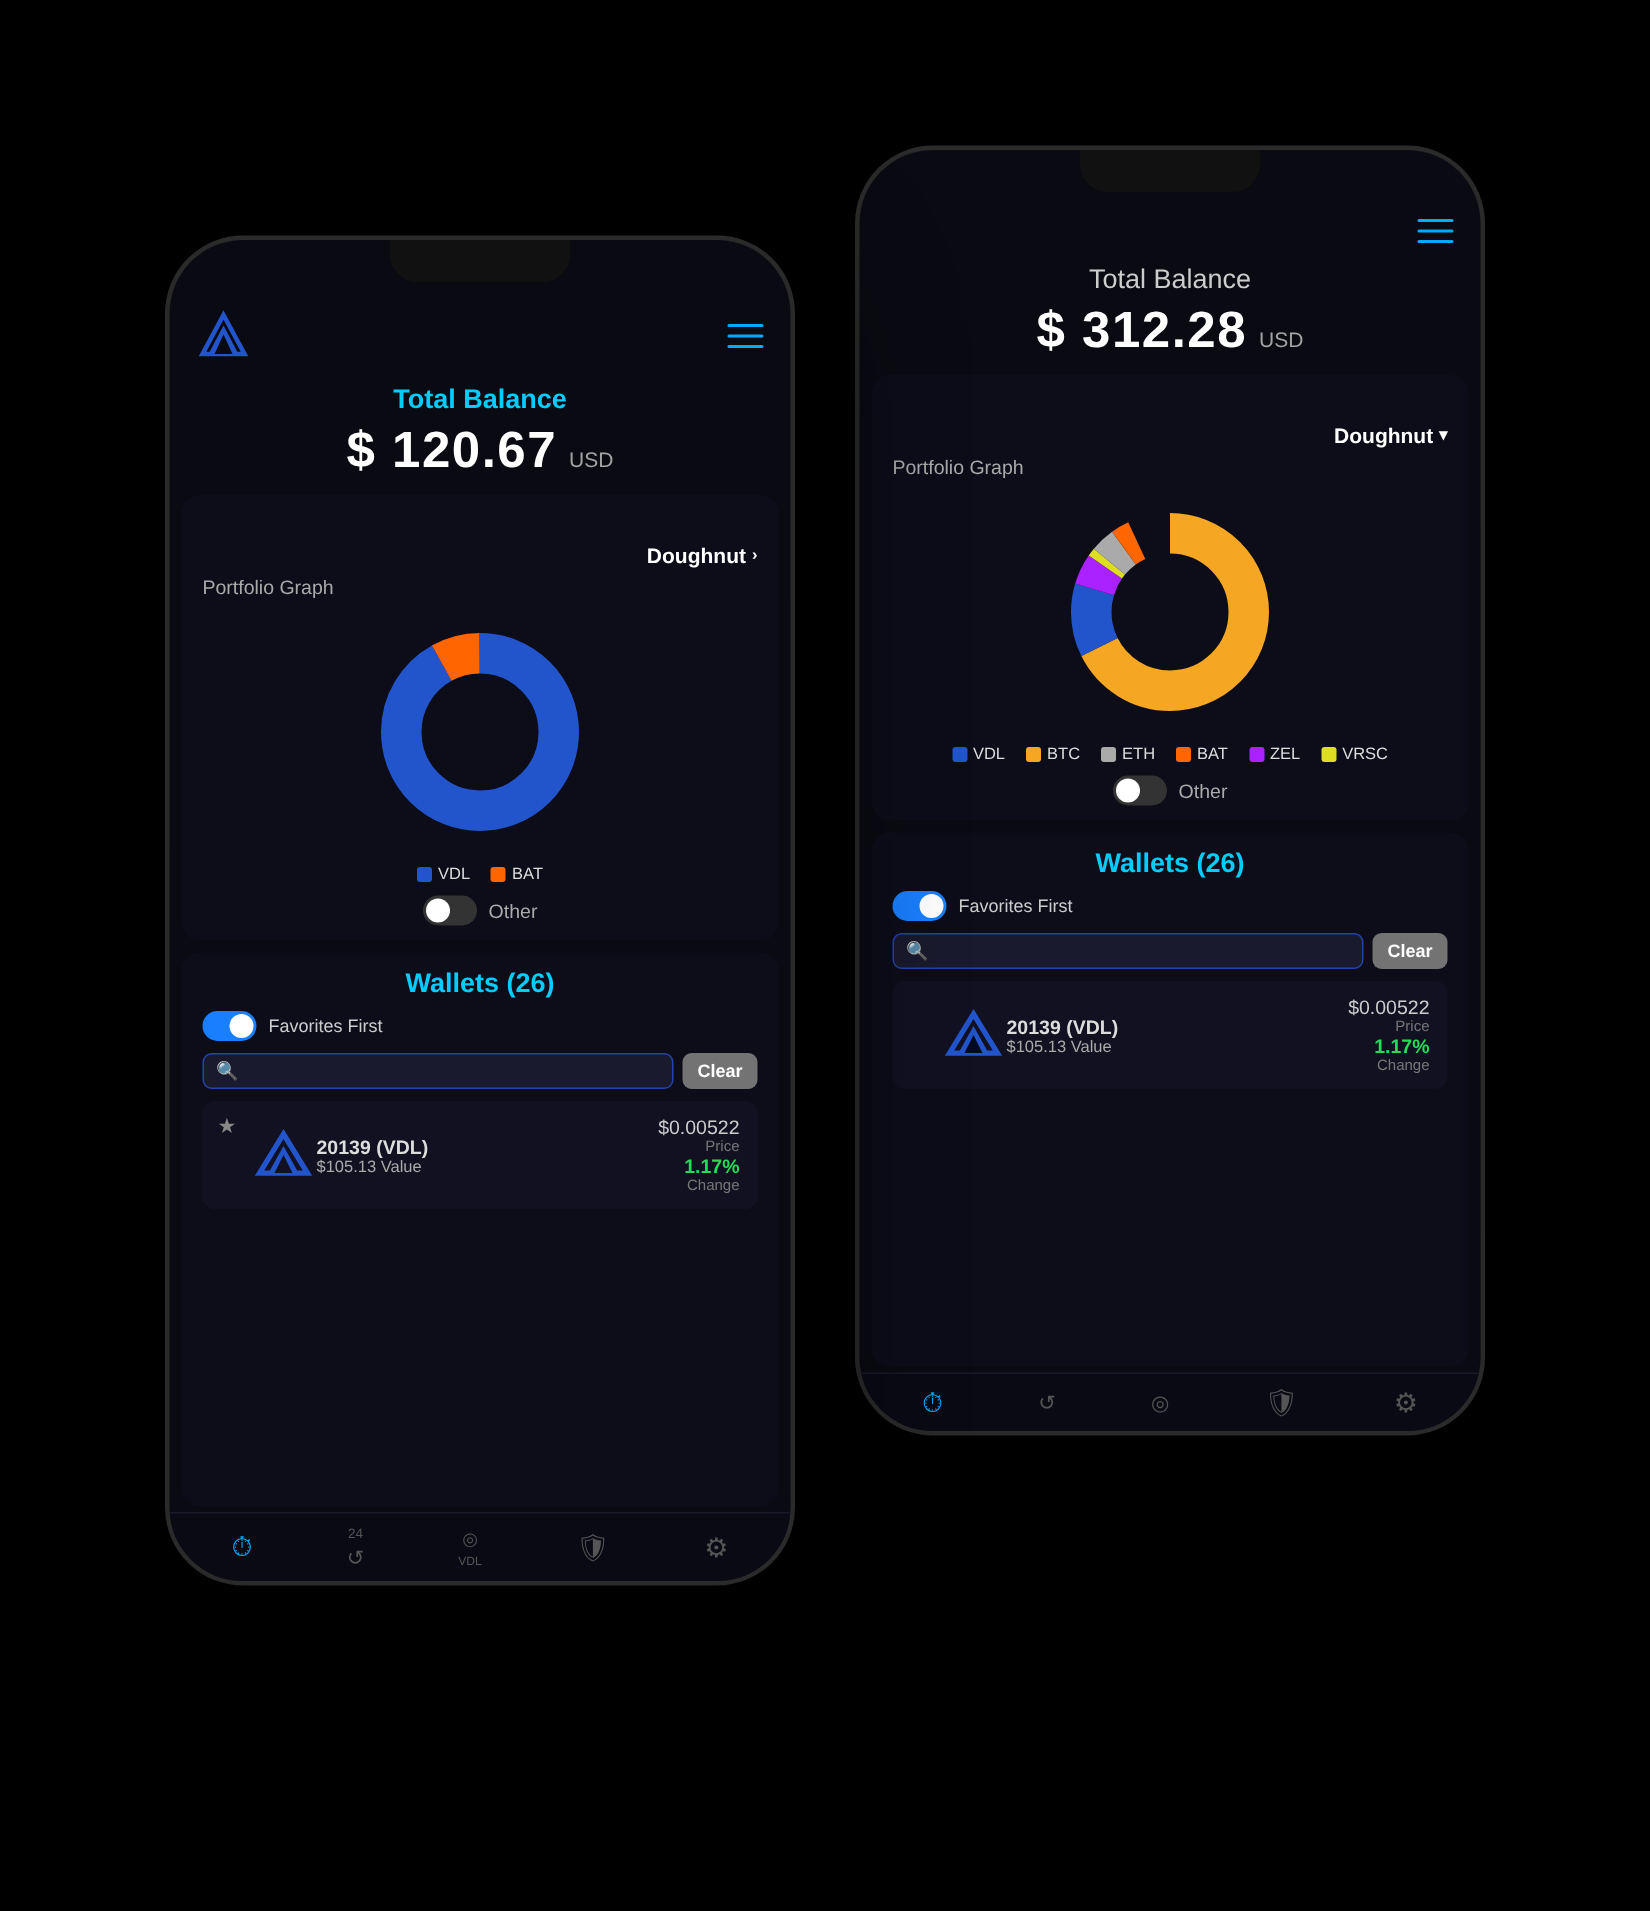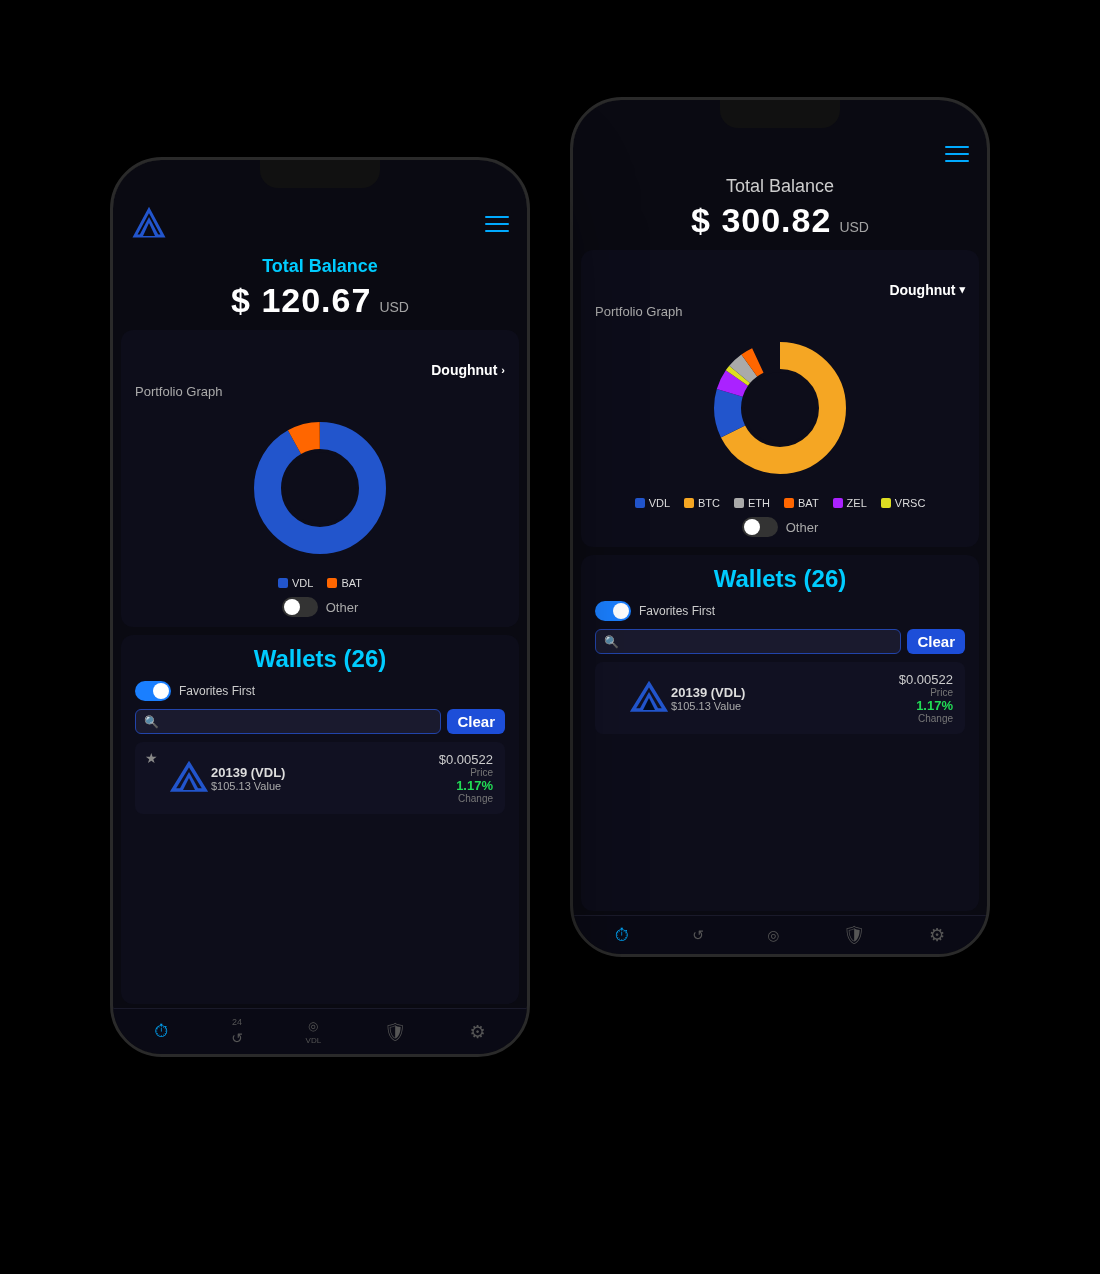--- a/index.html
+++ b/index.html
@@ -258,21 +258,21 @@
     
     .wallets-section {
       background: #0d0d1a;
       margin: 4px 8px;
       border-radius: 12px;
       padding: 10px 14px;
       flex: 1;
     }
 
     .wallets-title {
-      font-size: 24px;
+      font-size: 18px;
       color: #00ccff;
       font-weight: bold;
       text-align: center;
       margin-bottom: 8px;
     }
 
     .favorites-row {
       display: flex;
       align-items: center;
       gap: 8px;
@@ -325,25 +325,25 @@
     .search-input-field {
       flex: 1;
       background: transparent;
       border: none;
       outline: none;
       color: #fff;
       font-size: 12px;
     }
 
     .clear-btn {
-      background: #1d4ed8;
+      background: #737373;
       border: none;
       border-radius: 6px;
       color: #fff;
-      font-size: 15px;
+      font-size: 12px;
       padding: 4px 10px;
       cursor: pointer;
       font-weight: bold;
     }
 
     
     .wallet-card {
       background: #111122;
       border-radius: 8px;
       padding: 10px 12px;
@@ -462,21 +462,21 @@
           <div class="hamburger-icon">
             <span></span>
               <span></span>
               <span></span>
           </div>
         </div>
 
         <div class="balance-section">
           <div class="balance-title">Total Balance</div>
           <div class="balance-amount">
-            <span class="balance-number">$ 300.82</span>
+            <span class="balance-number">$ 312.28</span>
             <span class="balance-currency">USD</span>
           </div>
         </div>
 
         <div class="chart-section">
           <div class="chart-header">
             <span class="portfolio-label">Portfolio Graph</span>
             <button class="doughnut-btn">
               <span>Doughnut</span>
               <span class="arrow">▾</span>

